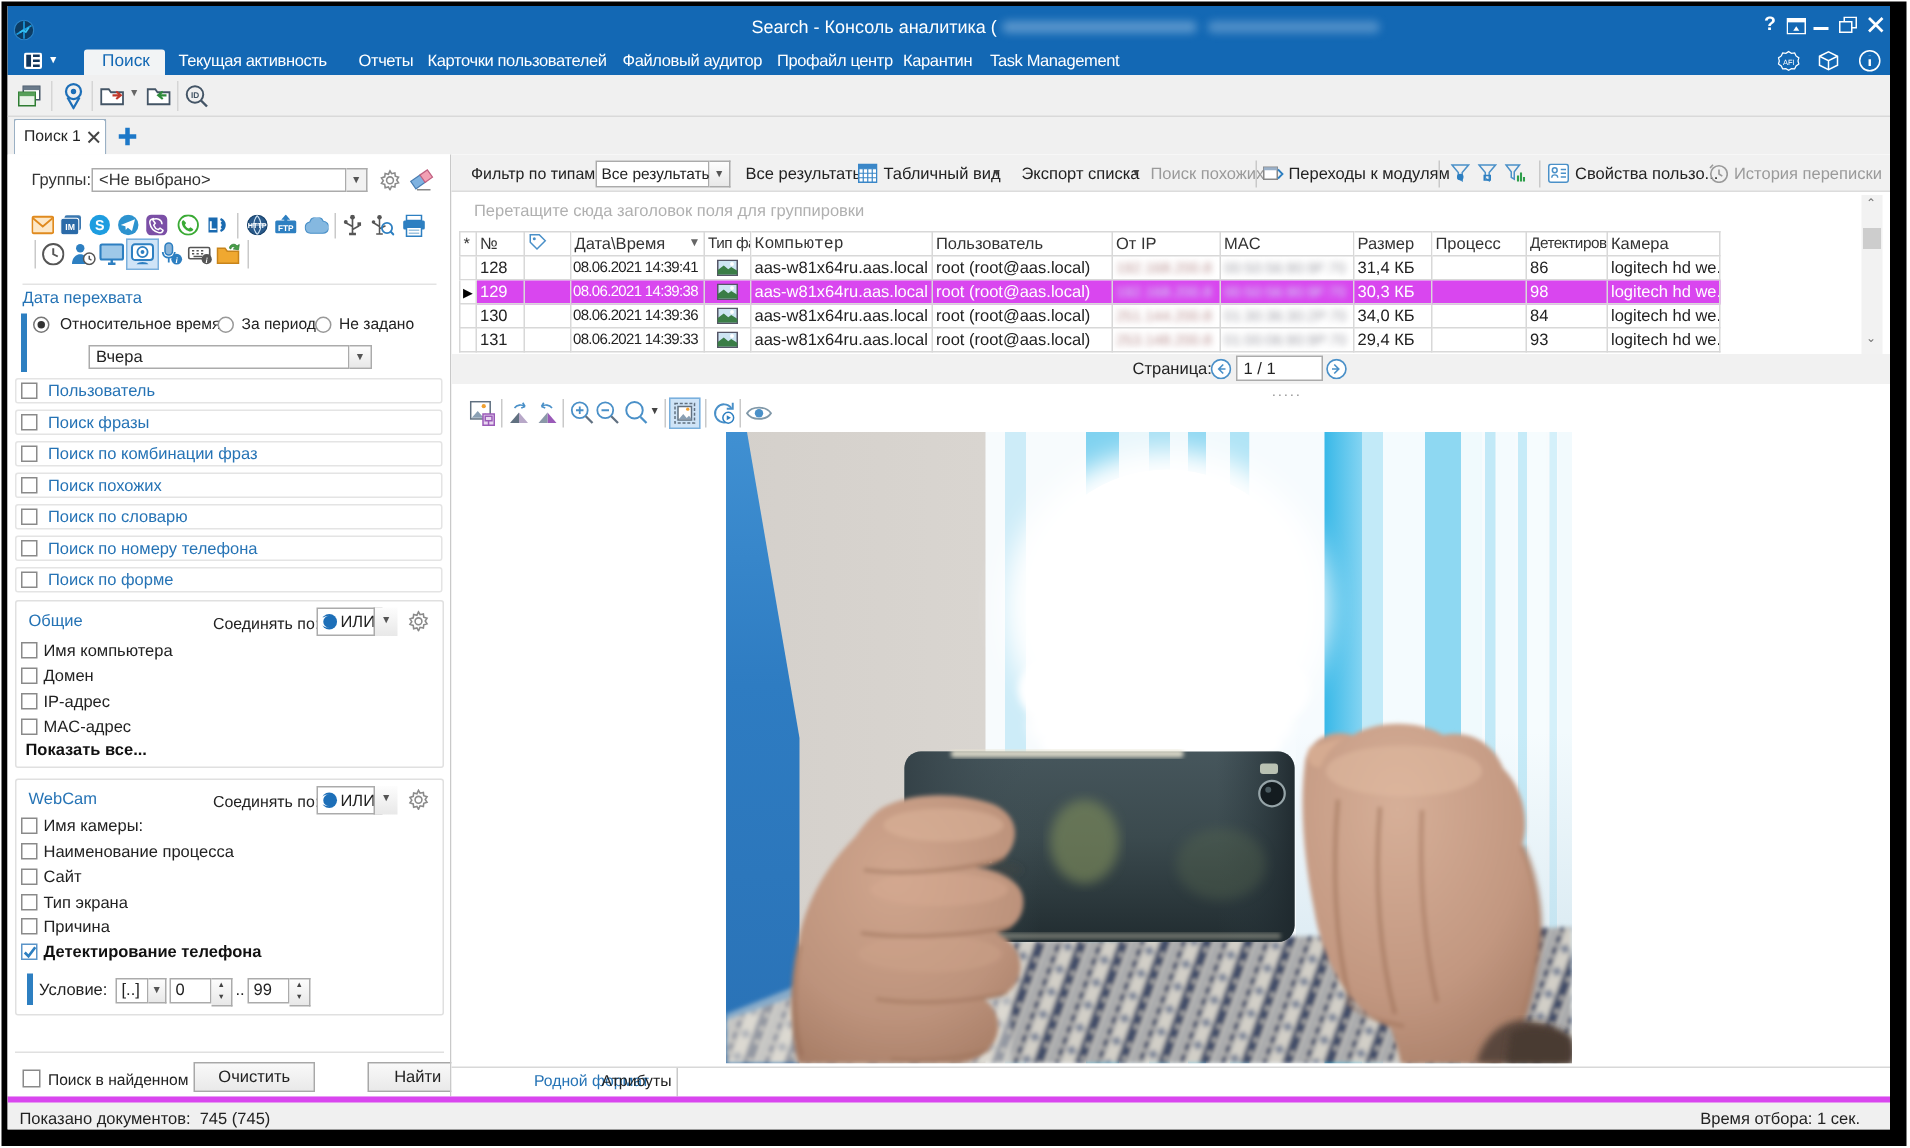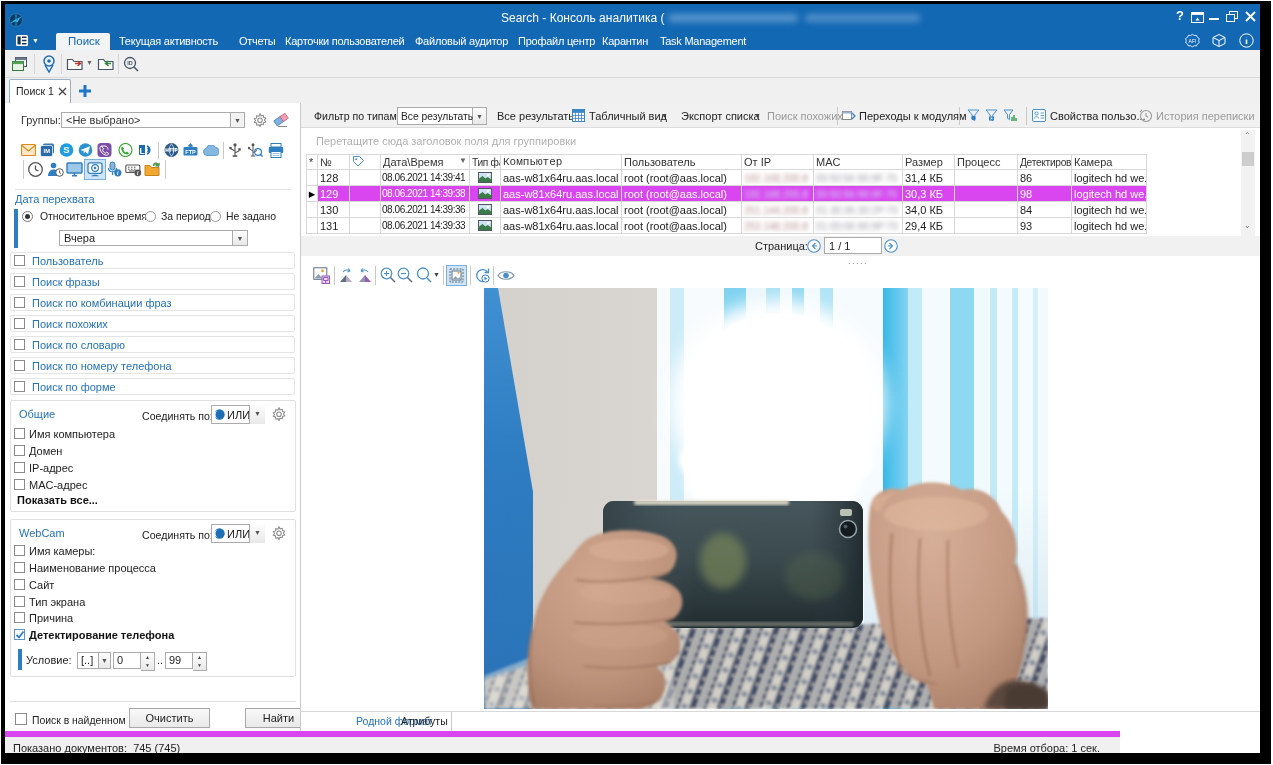--- a/index.html
+++ b/index.html
@@ -7,21 +7,21 @@
 *{box-sizing:border-box;}
 .abs{position:absolute;}
 #frame{position:absolute;left:1px;top:1px;width:1270px;height:763px;background:#000;}
 #win{position:absolute;left:5px;top:4px;width:1255px;height:749px;background:#fff;overflow:hidden;}
 
 #titlebar{position:absolute;left:0;top:0;width:1255px;height:26px;background:#1368b4;}
 #menubar{position:absolute;left:0;top:26px;width:1255px;height:20px;background:#1368b4;}
 #toolbar{position:absolute;left:0;top:46px;width:1255px;height:28px;background:#f0f0f0;border-bottom:1px solid #d9d9d9;}
 #tabrow{position:absolute;left:0;top:74px;width:1255px;height:25px;background:#f0f0f0;}
 #content{position:absolute;left:0;top:99px;width:1255px;height:628px;background:#fff;}
-#statusbar{position:absolute;left:0;top:727px;width:1115px;height:22px;background:#f0f0f0;border-top:6px solid #d946ef;font-size:11px;color:#222;}
+#statusbar{position:absolute;left:0;top:727px;width:1255px;height:22px;background:#f0f0f0;border-top:4px solid #d946ef;font-size:11px;color:#222;}
 .t{white-space:nowrap;}
 .mt{top:5px;font-size:11px;color:#fff;letter-spacing:-0.25px;}
 .cb{position:absolute;width:10px;height:10px;border:1px solid #8a8a8a;background:#fff;}
 .sep{position:absolute;width:1px;background:#c9c9c9;}
 .btn{height:20px;border:1px solid #a8a8a8;background:linear-gradient(#f9f9f9,#e9e9e9);text-align:center;font-size:11px;color:#222;line-height:19px;}
 .spin{width:14px;height:19px;border:1px solid #ababab;border-left:none;background:linear-gradient(#fdfdfd,#e8e8e8);font-size:5px;color:#444;text-align:center;line-height:8px;}
 .row{position:absolute;left:5px;width:285px;height:17px;border:1px solid #e4e4e4;border-radius:2px;background:#fff;}
 .rcb{position:absolute;left:9px;width:11px;height:11px;border:1px solid #8a8a8a;background:#fff;}
 .rlb{position:absolute;left:27px;font-size:11px;color:#2573b5;white-space:nowrap;}
 .dlb{position:absolute;left:24px;font-size:11px;color:#222;white-space:nowrap;}

